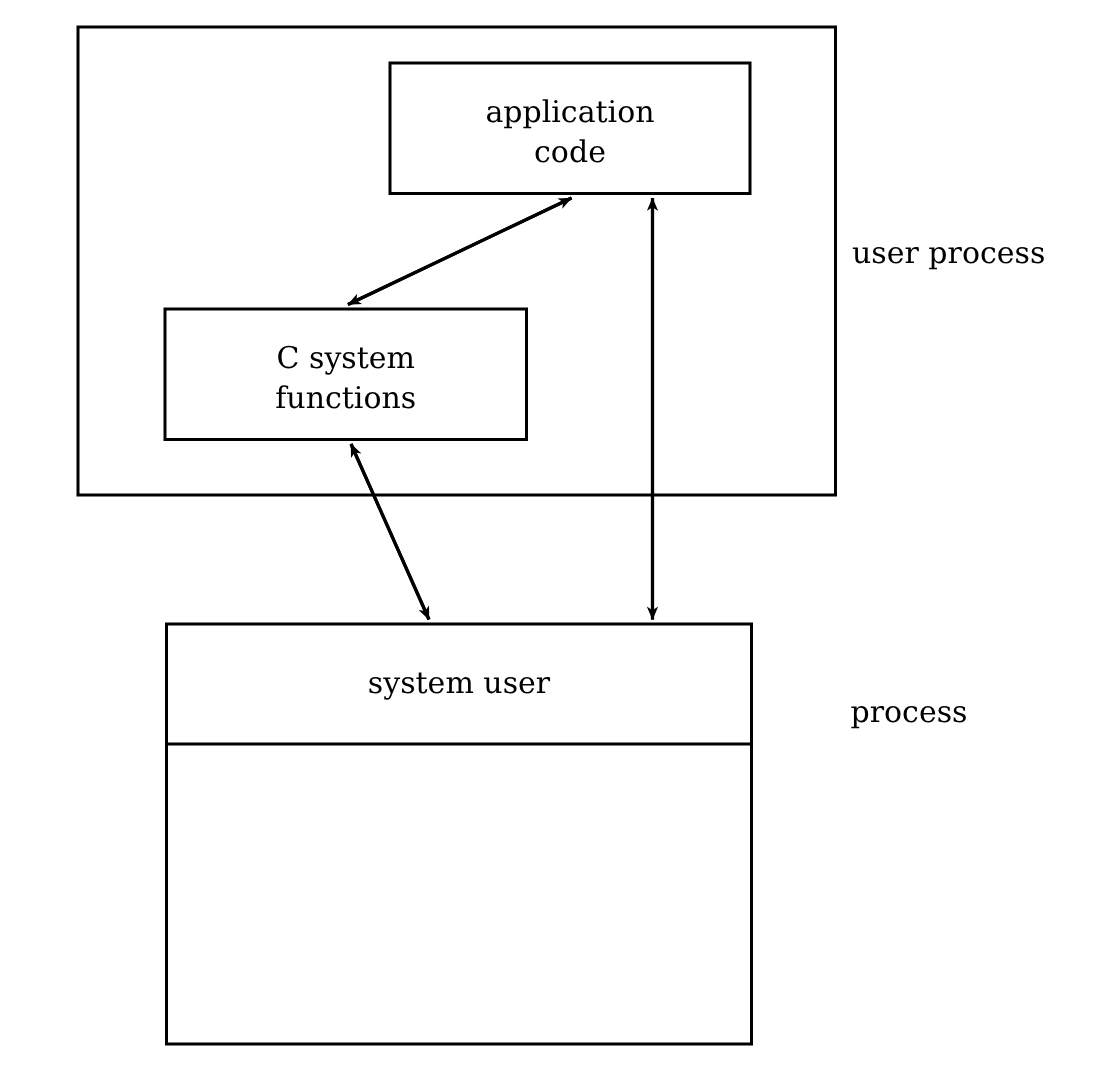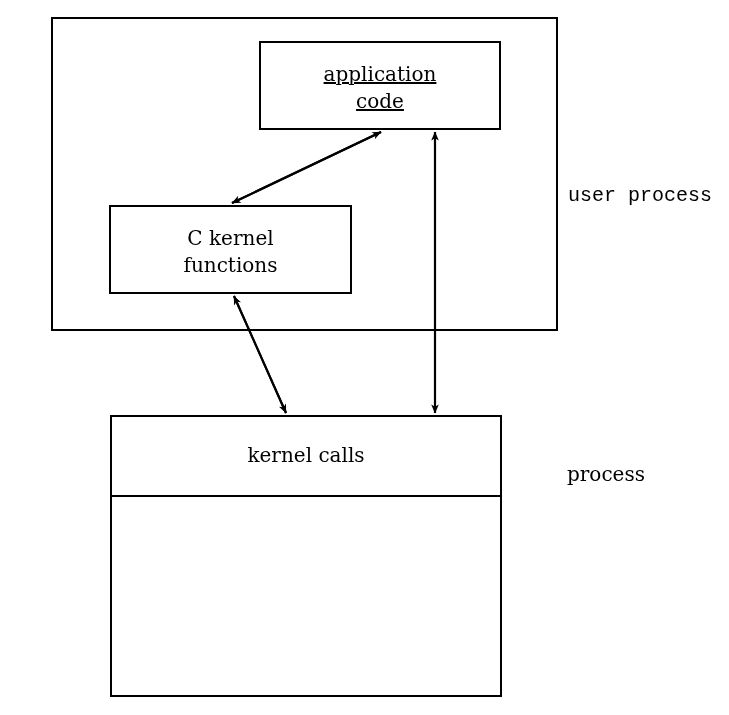--- a/index.html
+++ b/index.html
@@ -55,36 +55,36 @@
   }
 </style>
 </head>
 <body>
 
 <div id="canvas">
 
   <div class="box" id="user-process-box" style="left: 51px; top: 17px; width: 507px; height: 314px;"></div>
 
   <div class="box" id="application-code-box" style="left: 259px; top: 41px; width: 242px; height: 89px;">
-    <span class="box-label" id="application-code-label" style="top: 18px; text-decoration: underline;">application
+    <span class="box-label" id="application-code-label" style="top: 18px;">application
 code</span>
   </div>
 
   <div class="box" id="c-library-box" style="left: 109px; top: 205px; width: 243px; height: 89px;">
-    <span class="box-label" id="c-library-label" style="top: 18px;">C kernel
+    <span class="box-label" id="c-library-label" style="top: 18px;">C system
 functions</span>
   </div>
 
   <div class="box" id="kernel-box" style="left: 110px; top: 415px; width: 392px; height: 282px;"></div>
 
   <div class="divider" id="system-calls-divider" style="left: 110px; width: 392px; top: 495px; height: 2px;"></div>
 
-  <span class="box-label" id="system-calls-label" style="left: 110px; width: 392px; top: 442px;">kernel calls</span>
+  <span class="box-label" id="system-calls-label" style="left: 110px; width: 392px; top: 442px;">system user</span>
 
-  <span class="side-label" id="user-process-label" style="left: 568px; top: 184px; font-family: Liberation Mono, monospace;">user process</span>
+  <span class="side-label" id="user-process-label" style="left: 568px; top: 156px;">user process</span>
 
   <span class="side-label" id="kernel-label" style="left: 567px; top: 462px;">process</span>
 
   <svg class="arrows" id="arrow-layer" viewBox="0 0 729 715">
     <defs>
       <marker id="ah" markerWidth="11" markerHeight="11" refX="9.2" refY="4.0" orient="auto" markerUnits="userSpaceOnUse">
         <path d="M0.6,0.2 L9.6,4.0 L0.6,7.8 L3.0,4.0 Z" fill="#000000"></path>
       </marker>
     </defs>
     <g id="arrow-group" stroke="#000000" stroke-width="2.1" fill="none">

